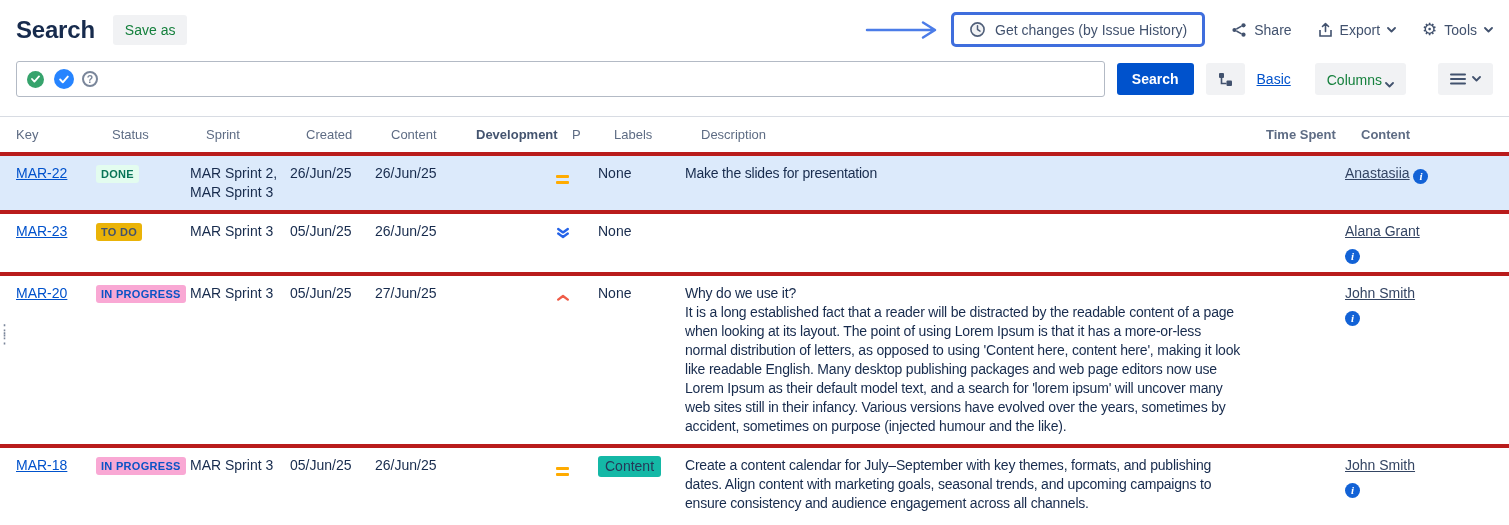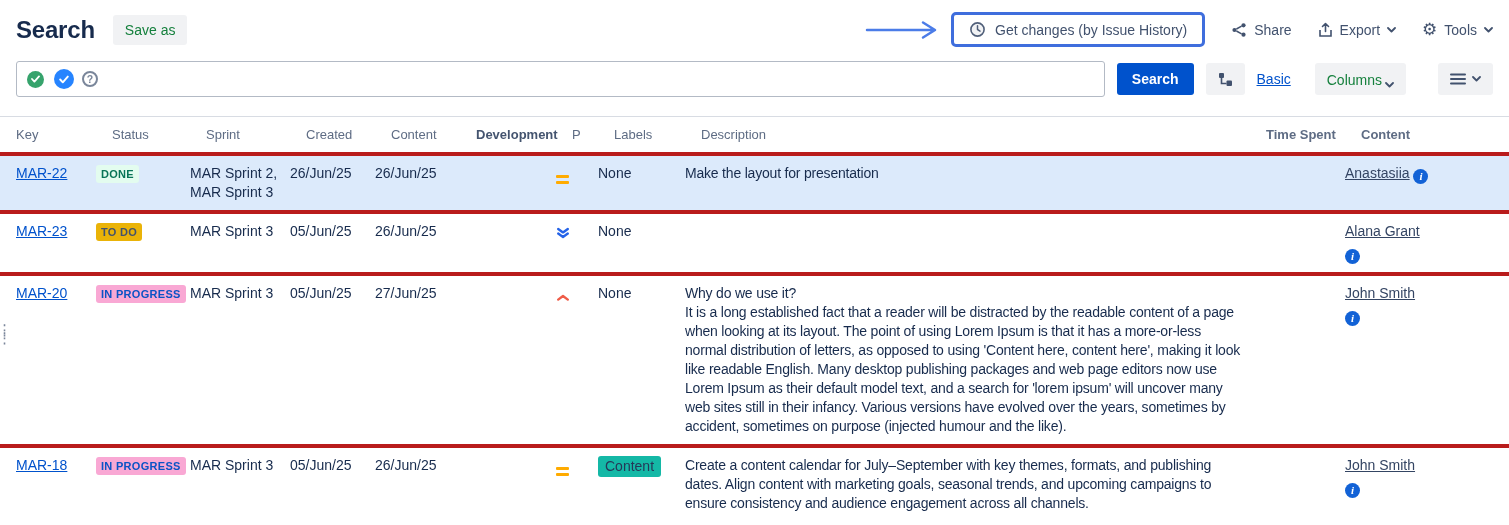--- a/index.html
+++ b/index.html
@@ -202,21 +202,21 @@
           <td><span class="lozenge lz-done">DONE</span></td>
           <td>MAR Sprint 2, MAR Sprint 3</td>
           <td>26/Jun/25</td>
           <td>26/Jun/25</td>
           <td></td>
           <td><span class="prio-medium" title="">
                 <i></i>
                 <i></i>
               </span></td>
           <td>None</td>
-          <td class="desc">Make the layout for presentation</td>
+          <td class="desc">Make the slides for presentation</td>
           <td></td>
           <td>
             <a class="assignee-link">Anastasiia</a>
             <span class="info-icon">i</span>
           </td>
         </tr>
 
         <tr>
           <td class="first"><a class="key-link">MAR-23</a></td>
           <td><span class="lozenge lz-todo">TO DO</span></td>

